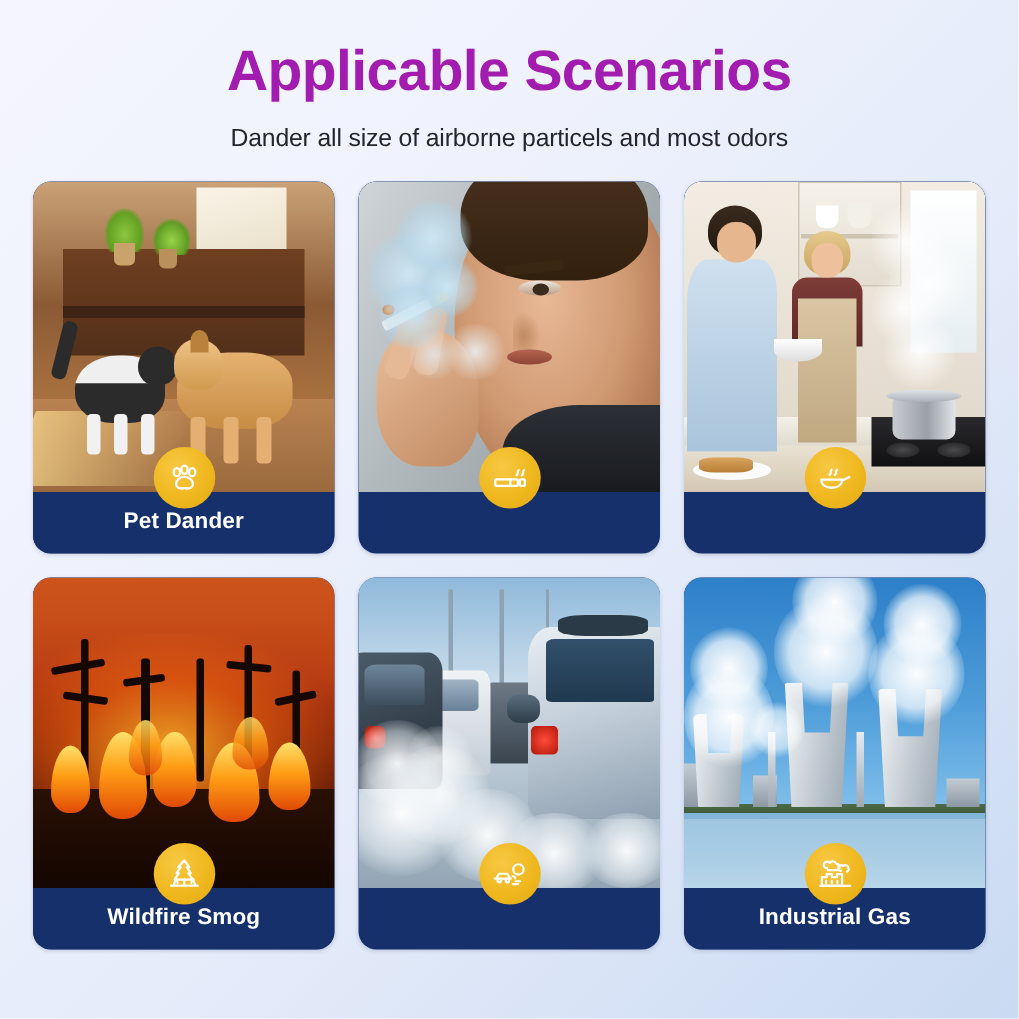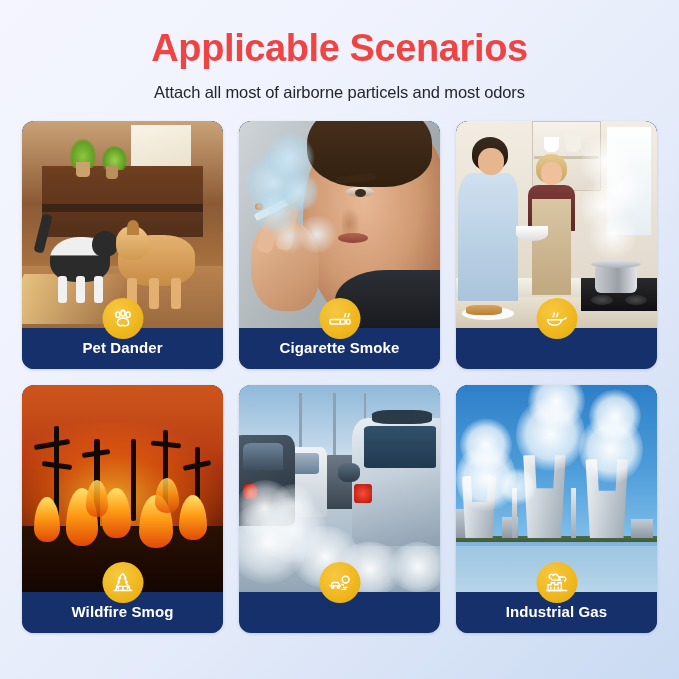--- a/index.html
+++ b/index.html
@@ -28,21 +28,21 @@
   .header {
     padding-top: 26px;
     text-align: center;
     flex: 0 0 auto;
   }
 
   .page-title {
     font-size: 38px;
     font-weight: bold;
     letter-spacing: -0.4px;
-    color: #ef4444;
+    color: #a21caf;
     line-height: 1.18;
   }
 
   .page-subtitle {
     margin-top: 12px;
     font-size: 16.5px;
     color: #24262b;
     font-weight: 400;
     letter-spacing: -0.1px;
   }
@@ -345,21 +345,21 @@
   .sc-ind .refl { position:absolute; left:0; bottom:0; width:100%; height:22%;
       background: linear-gradient(rgba(255,255,255,.22), rgba(255,255,255,0)); }
 </style>
 </head>
 <body>
 
 <div class="page">
 
   <div class="header">
     <div class="page-title">Applicable Scenarios</div>
-    <div class="page-subtitle">Attach all most of airborne particels and most odors</div>
+    <div class="page-subtitle">Dander all size of airborne particels and most odors</div>
   </div>
 
   <div class="grid">
 
     <div class="card">
       <div class="card-media">
         <div class="card-scene sc-pet">
           <div class="win"></div>
             <div class="shelf"></div>
             <div class="shelf2"></div>
@@ -421,23 +421,20 @@
         </div>
       </div>
       <div class="card-badge">
         <svg width="25" height="25" viewBox="0 0 24 24" fill="none" stroke="#ffffff" stroke-width="1.5" stroke-linecap="round">
           <rect x="2.5" y="13" width="14.5" height="4.2" rx="0.8"></rect>
           <line x1="12.2" y1="13" x2="12.2" y2="17.2"></line>
           <rect x="18.3" y="13" width="3.2" height="4.2" rx="0.8"></rect>
           <path d="M16.2 10.4c1.4-0.9 0.2-2.2 1.3-3.2"></path>
           <path d="M19.6 10.4c1.4-0.9 0.2-2.2 1.3-3.2"></path>
         </svg>
-      </div>
-      <div class="card-footer">
-        <span class="card-label">Cigarette Smoke</span>
       </div>
     </div>
 
     <div class="card">
       <div class="card-media">
         <div class="card-scene sc-cook">
           <div class="cab"></div>
             <div class="cabshelf"></div>
             <div class="cup1"></div>
             <div class="cup2"></div>

